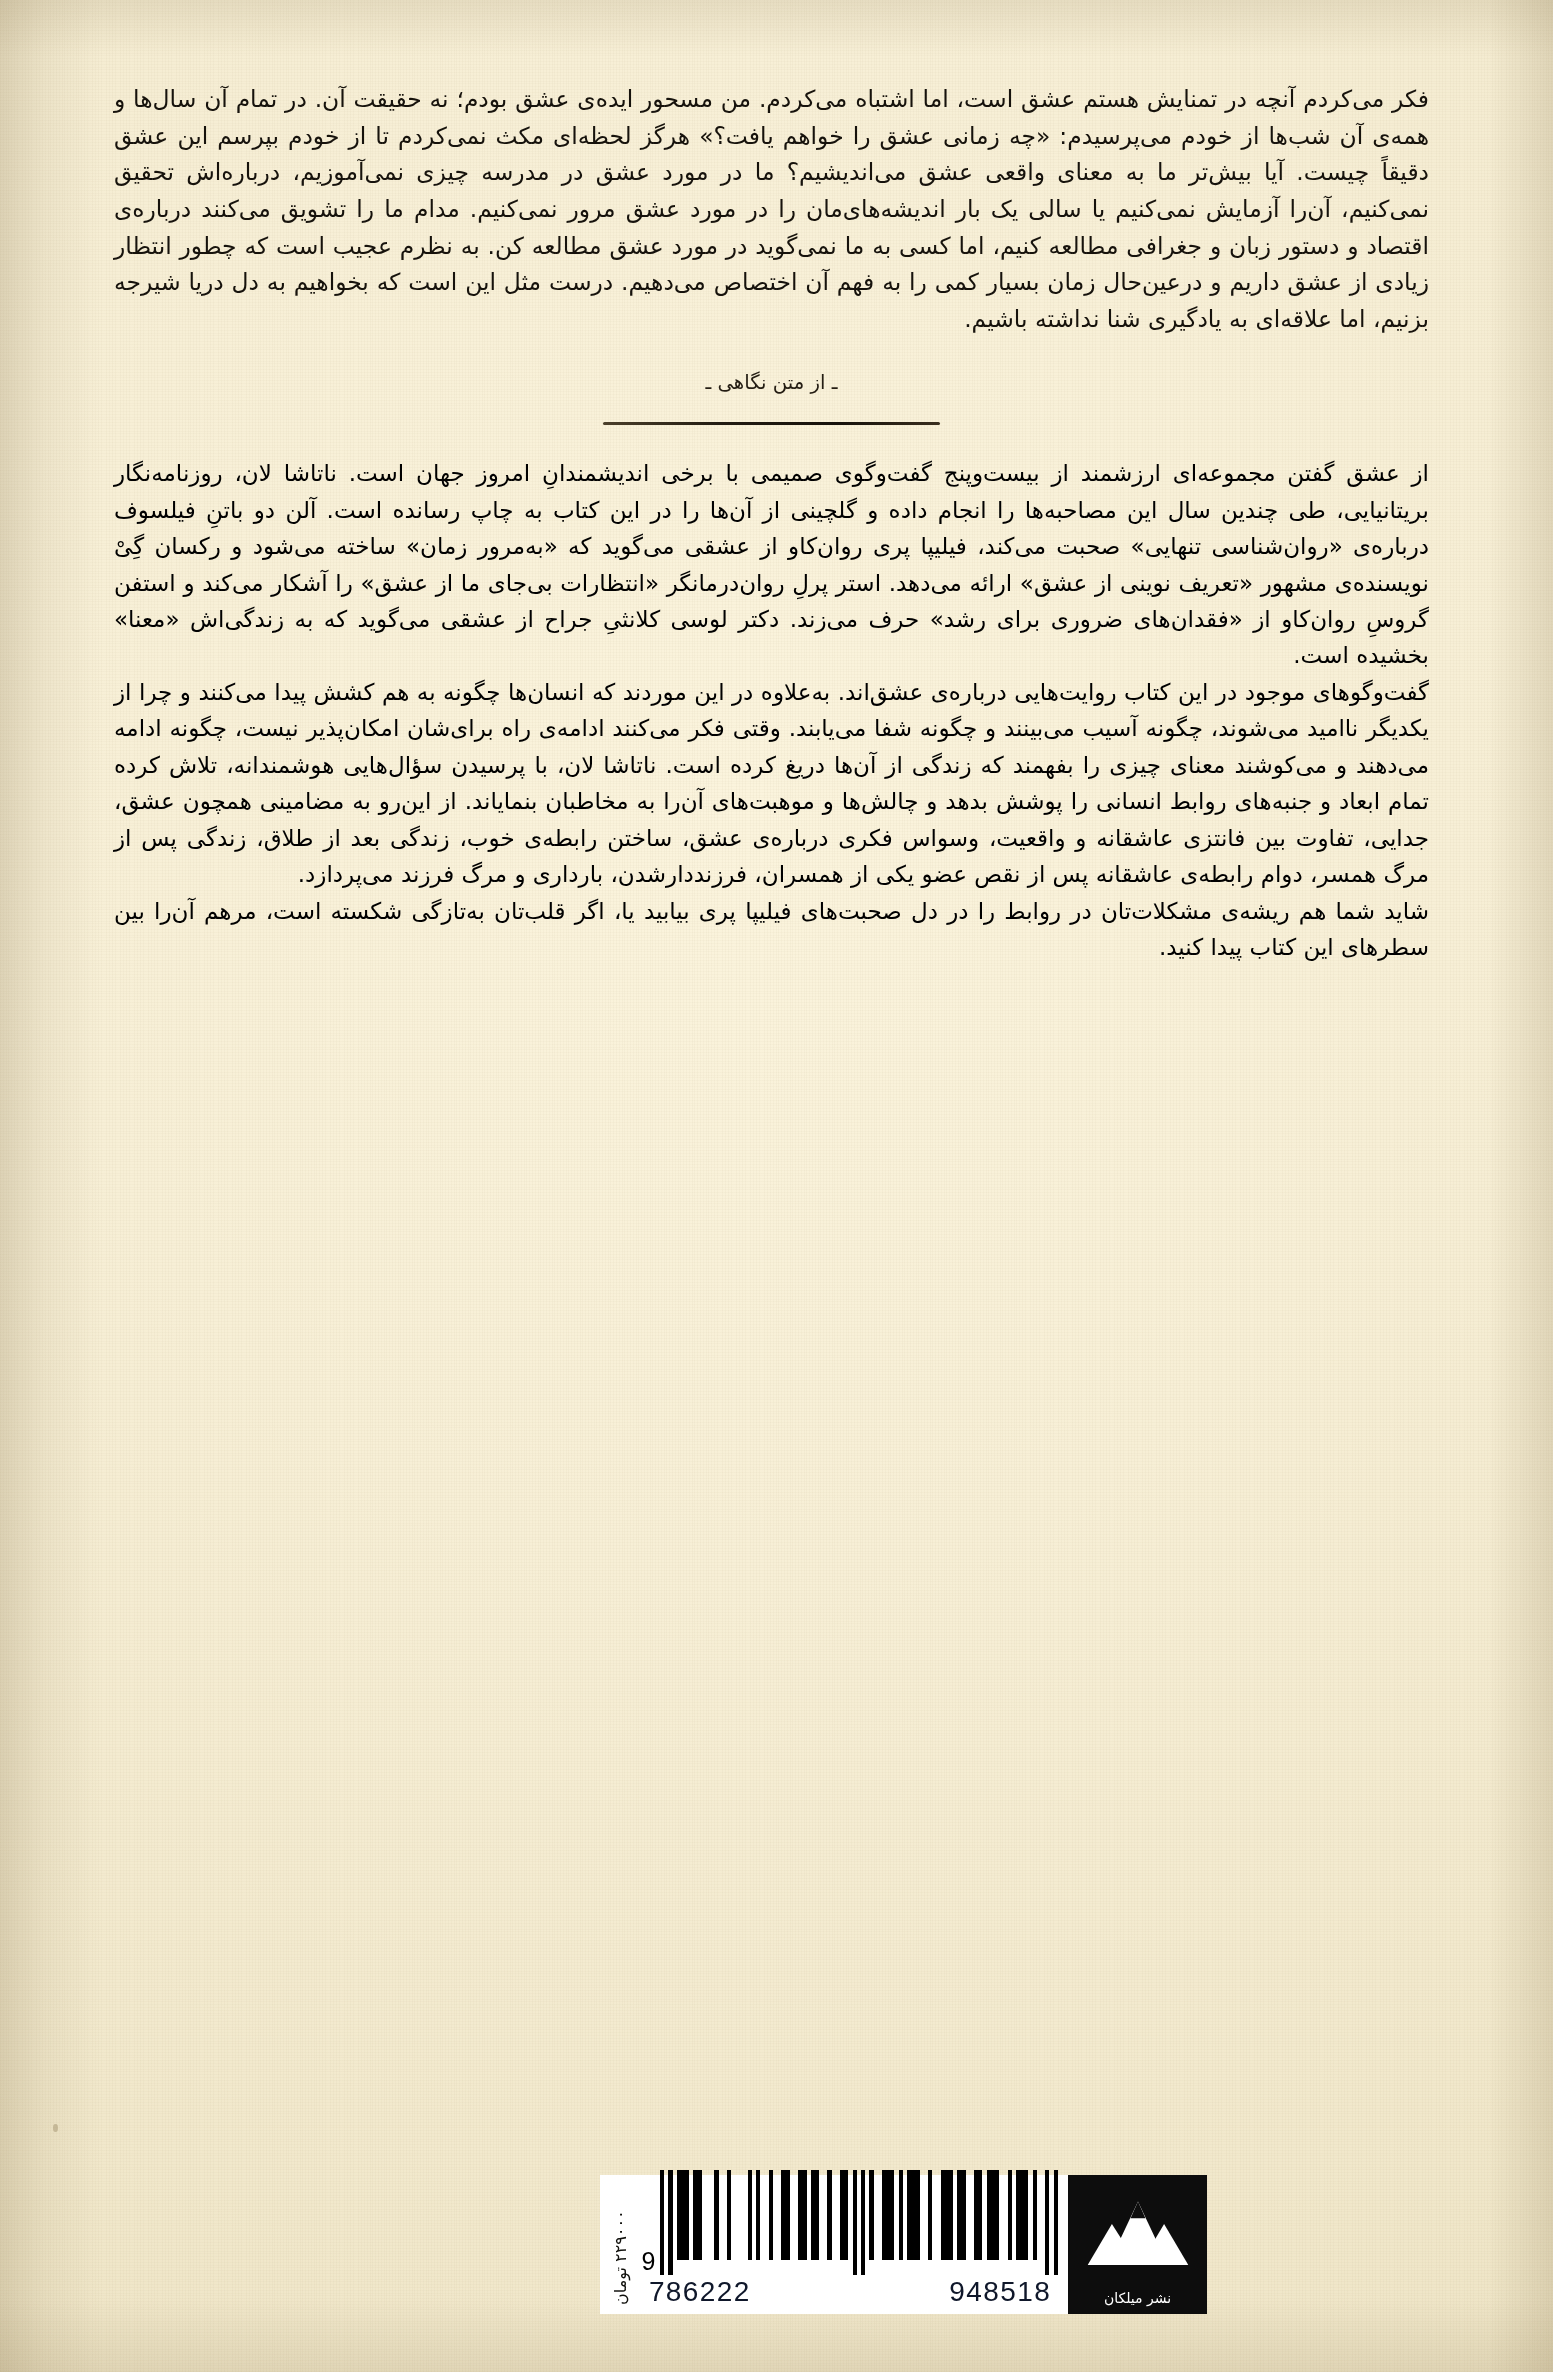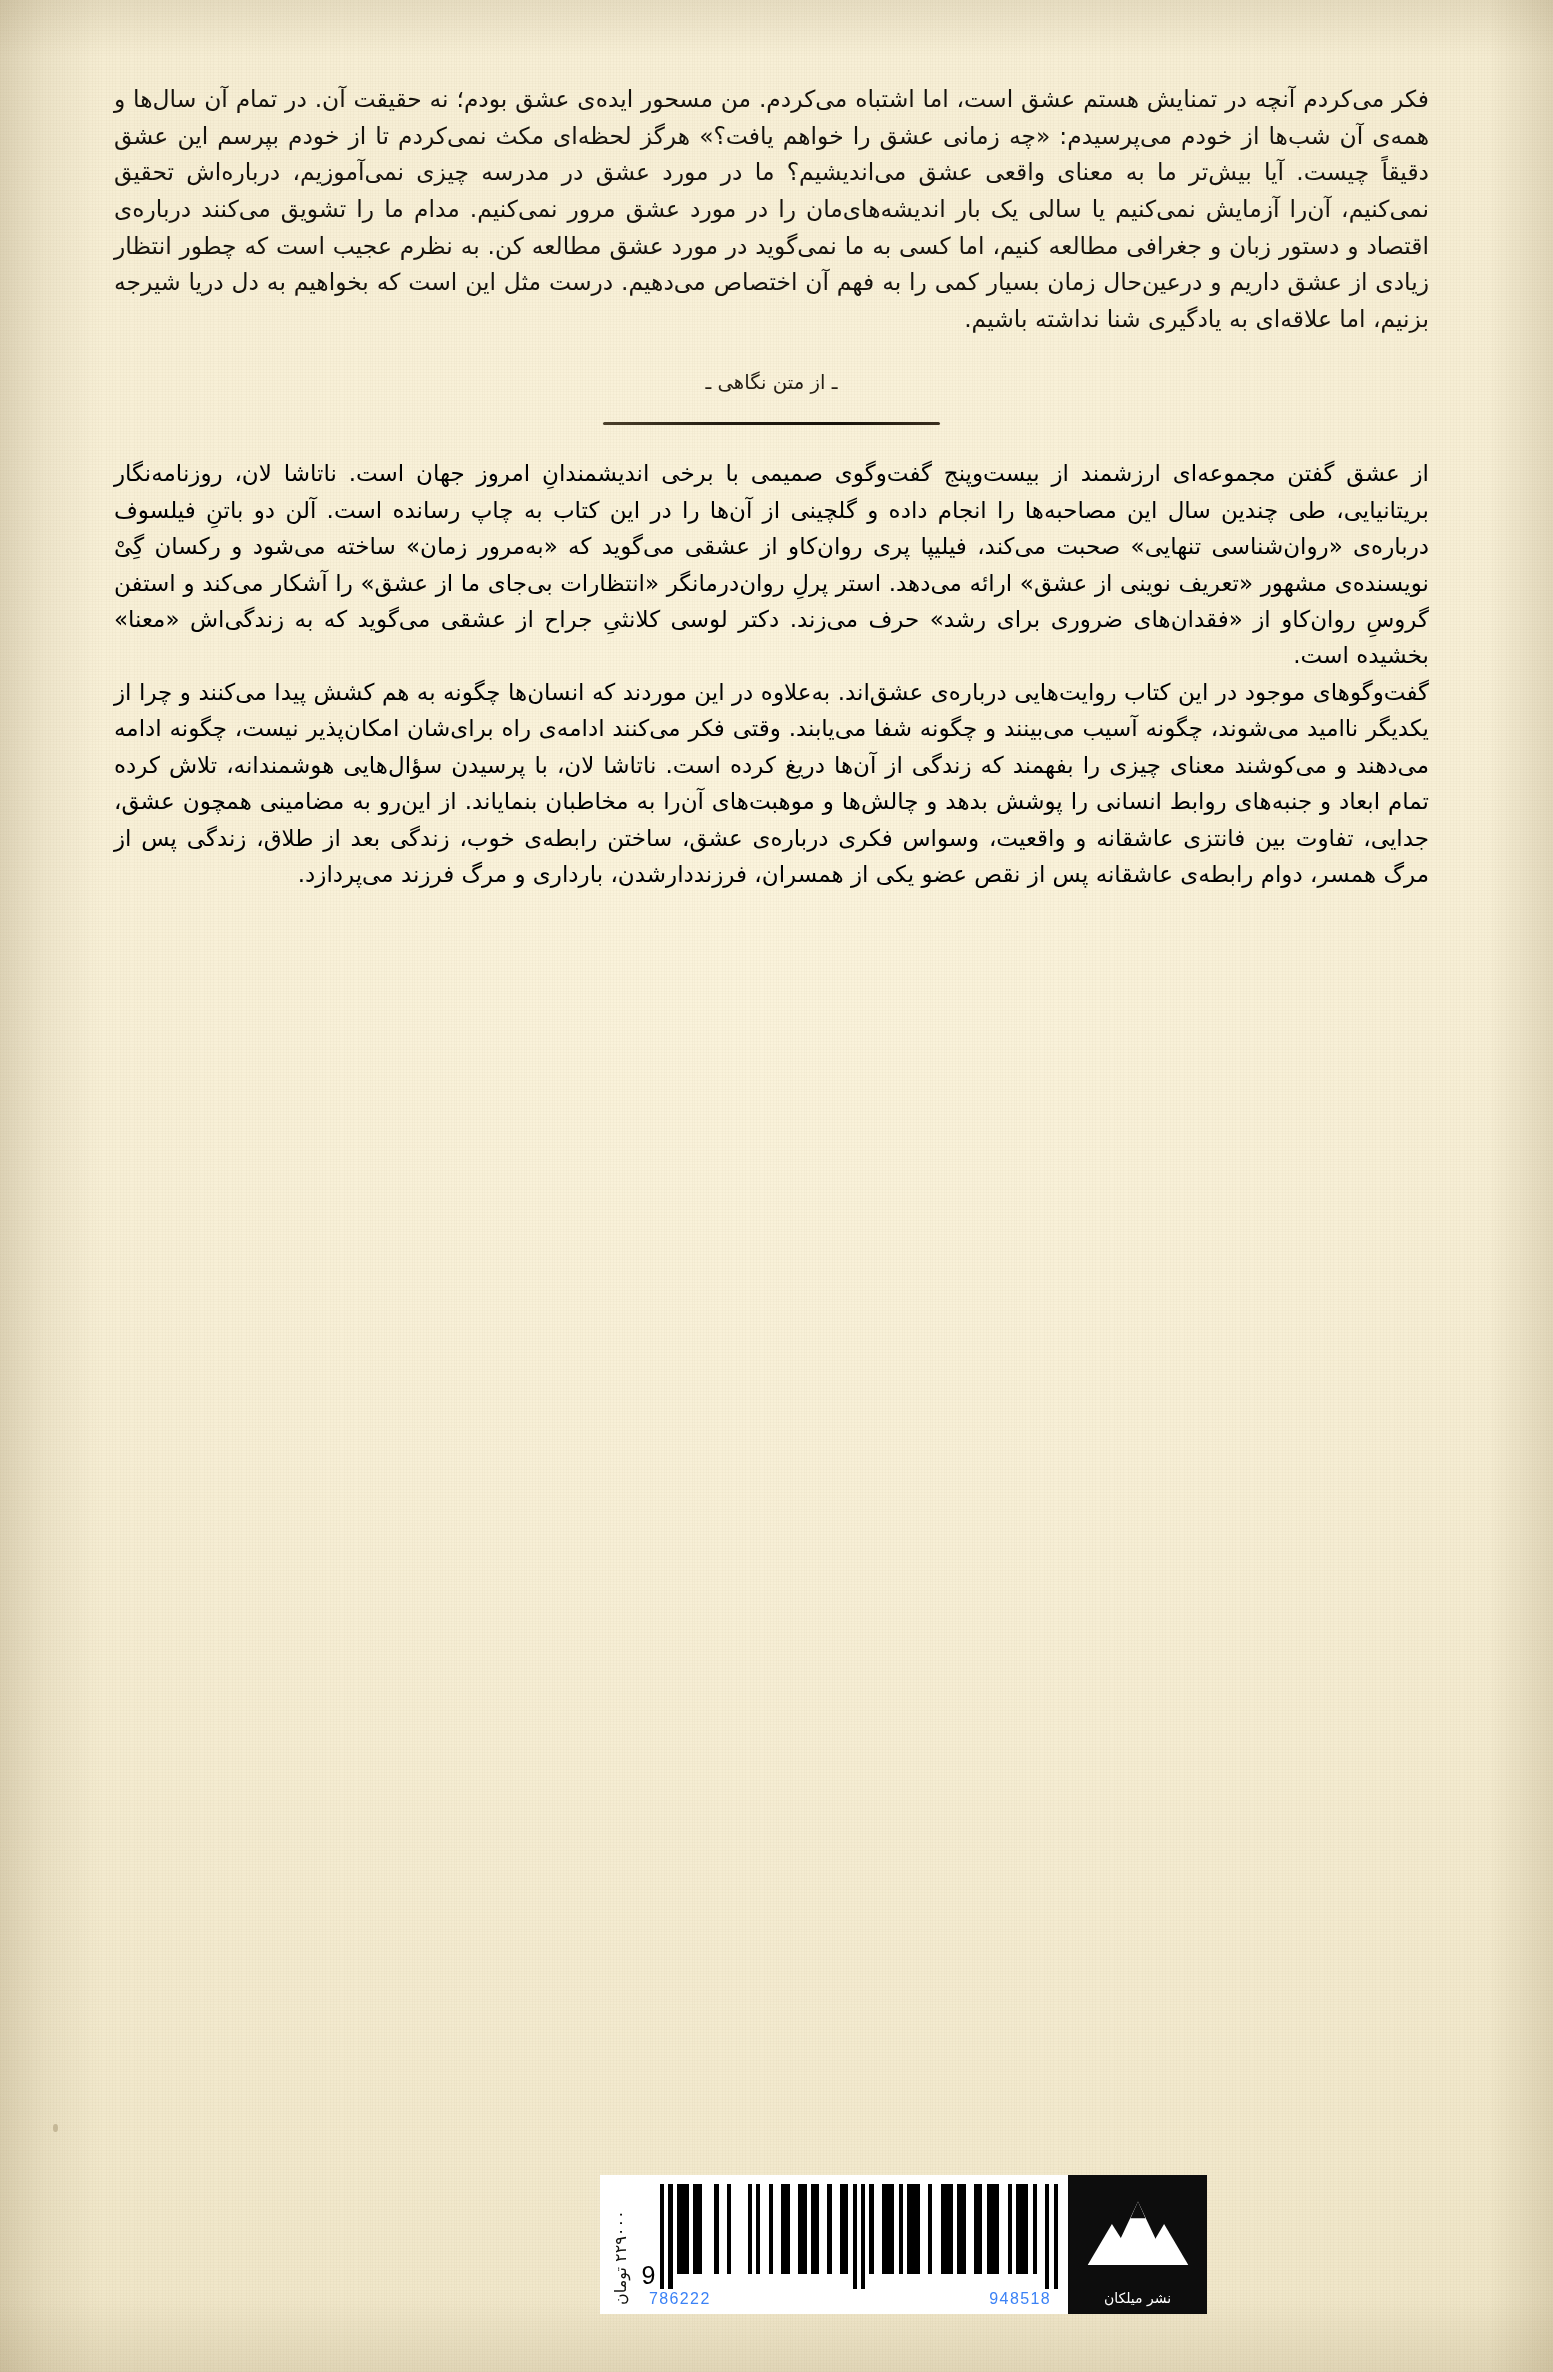--- a/index.html
+++ b/index.html
@@ -233,22 +233,22 @@
   .bars span{
     display:block;
     background:#000;
     height:86%;
   }
   .bars span.guard{ height:100%; }
   .bc-digits{
     display:flex;
     justify-content:space-between;
     font-family:"Liberation Sans",sans-serif;
-    font-size:16px;
-    color:#3b82f6;
+    font-size:28px;
+    color:#0f172a;
     letter-spacing:1.4px;
     padding:1.9px 7.5px 0 7.5px;
   }
 
   
   .speck{
     position:absolute;
     width:4.7px; height:8.4px;
     background:rgba(120,100,60,.30);
     border-radius:50%;
@@ -275,20 +275,21 @@
 
   <div class="attrib">ـ از متن نگاهی ـ</div>
 
   <div class="rule-wrap">
     <div class="rule"></div>
   </div>
 
   <div class="blurb">
     <p>از عشق گفتن مجموعه‌ای ارزشمند از بیست‌وپنج گفت‌وگوی صمیمی با برخی اندیشمندانِ امروز جهان است. ناتاشا لان، روزنامه‌نگار بریتانیایی، طی چندین سال این مصاحبه‌ها را انجام داده و گلچینی از آن‌ها را در این کتاب به چاپ رسانده است. آلن دو باتنِ فیلسوف درباره‌ی «روان‌شناسی تنهایی» صحبت می‌کند، فیلیپا پری روان‌کاو از عشقی می‌گوید که «به‌مرور زمان» ساخته می‌شود و رکسان گِیْ نویسنده‌ی مشهور «تعریف نوینی از عشق» ارائه می‌دهد. استر پرلِ روان‌درمانگر «انتظارات بی‌جای ما از عشق» را آشکار می‌کند و استفن گروسِ روان‌کاو از «فقدان‌های ضروری برای رشد» حرف می‌زند. دکتر لوسی کلانثیِ جراح از عشقی می‌گوید که به زندگی‌اش «معنا» بخشیده است.</p>
     <p>گفت‌وگوهای موجود در این کتاب روایت‌هایی درباره‌ی عشق‌اند. به‌علاوه در این موردند که انسان‌ها چگونه به هم کشش پیدا می‌کنند و چرا از یکدیگر ناامید می‌شوند، چگونه آسیب می‌بینند و چگونه شفا می‌یابند. وقتی فکر می‌کنند ادامه‌ی راه برای‌شان امکان‌پذیر نیست، چگونه ادامه می‌دهند و می‌کوشند معنای چیزی را بفهمند که زندگی از آن‌ها دریغ کرده است. ناتاشا لان، با پرسیدن سؤال‌هایی هوشمندانه، تلاش کرده تمام ابعاد و جنبه‌های روابط انسانی را پوشش بدهد و چالش‌ها و موهبت‌های آن‌را به مخاطبان بنمایاند. از این‌رو به مضامینی همچون عشق، جدایی، تفاوت بین فانتزی عاشقانه و واقعیت، وسواس فکری درباره‌ی عشق، ساختن رابطه‌ی خوب، زندگی بعد از طلاق، زندگی پس از مرگ همسر، دوام رابطه‌ی عاشقانه پس از نقص عضو یکی از همسران، فرزنددارشدن، بارداری و مرگ فرزند می‌پردازد.</p>
+    <p>شاید شما هم ریشه‌ی مشکلات‌تان در روابط را در دل صحبت‌های فیلیپا پری بیابید یا، اگر قلب‌تان به‌تازگی شکسته است، مرهم آن‌را بین سطرهای این کتاب پیدا کنید.</p>
   </div>
 
 </div>
 
 <div id="barcode-zone">
   <div id="barcode-inner">
 
     <div id="barcode-card">
       <div class="price-vert">۲۲۹۰۰۰ تومان</div>
 

